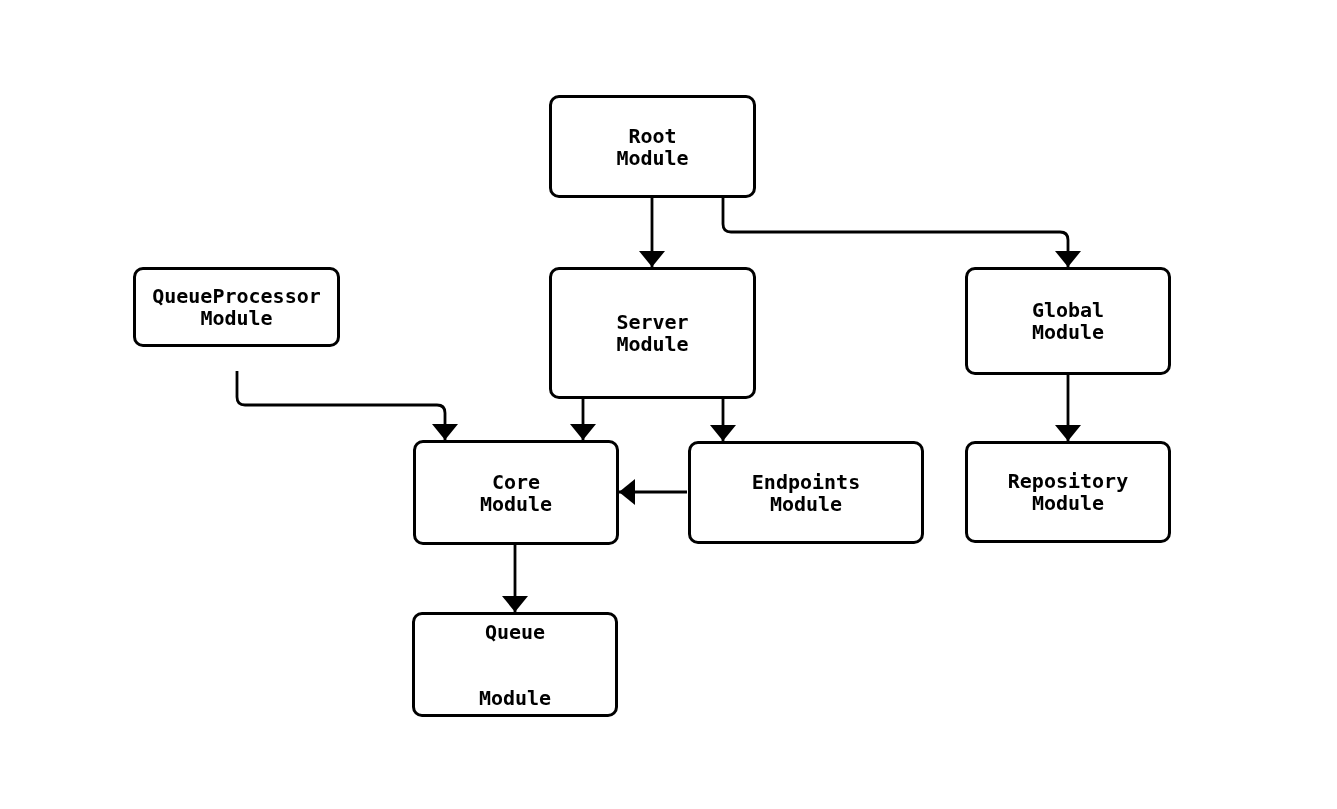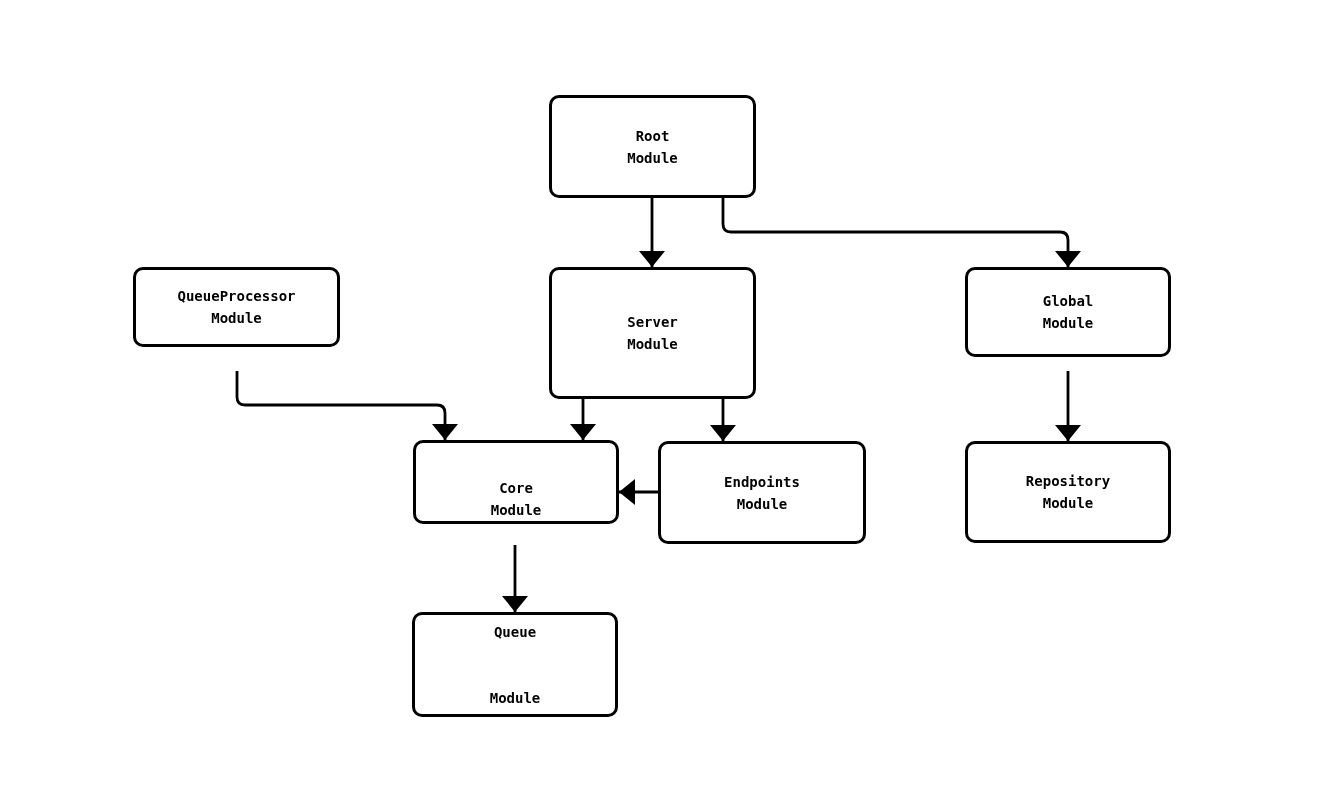--- a/index.html
+++ b/index.html
@@ -25,21 +25,21 @@
     box-sizing: border-box;
     background: #ffffff;
     border: 3px solid #000000;
     border-radius: 10px;
     display: flex;
     flex-direction: column;
     align-items: center;
     justify-content: center;
     text-align: center;
     font-weight: bold;
-    font-size: 14px;
+    font-size: 20px;
     line-height: 22px;
     color: #000000;
   }
   .node .label-line {
     display: block;
     white-space: pre;
   }
   .edge-path {
     fill: none;
     stroke: #000000;
@@ -71,29 +71,29 @@
         <span class="label-line">Module</span>
       </div>
       <div class="node" style="left: 133px; top: 267px; width: 207px; height: 80px;">
         <span class="label-line">QueueProcessor</span>
         <span class="label-line">Module</span>
       </div>
       <div class="node" style="left: 549px; top: 267px; width: 207px; height: 132px;">
         <span class="label-line">Server</span>
         <span class="label-line">Module</span>
       </div>
-      <div class="node" style="left: 965px; top: 267px; width: 206px; height: 90px;">
+      <div class="node" style="left: 965px; top: 267px; width: 206px; height: 108px;">
         <span class="label-line">Global</span>
         <span class="label-line">Module</span>
       </div>
-      <div class="node" style="left: 413px; top: 440px; width: 206px; height: 84px; justify-content: flex-end;">
+      <div class="node" style="left: 413px; top: 440px; width: 206px; height: 105px;">
         <span class="label-line">Core</span>
         <span class="label-line">Module</span>
       </div>
-      <div class="node" style="left: 658px; top: 441px; width: 208px; height: 103px; align-items: center;">
+      <div class="node" style="left: 688px; top: 441px; width: 236px; height: 103px; align-items: center;">
         <span class="label-line">Endpoints</span>
         <span class="label-line">Module</span>
       </div>
       <div class="node" style="left: 965px; top: 441px; width: 206px; height: 102px; text-align: center;">
         <span class="label-line">Repository</span>
         <span class="label-line">Module</span>
       </div>
       <div class="node" style="left: 412px; top: 612px; width: 206px; height: 105px; gap: 44px;">
         <span class="label-line">Queue</span>
         <span class="label-line">Module</span>

